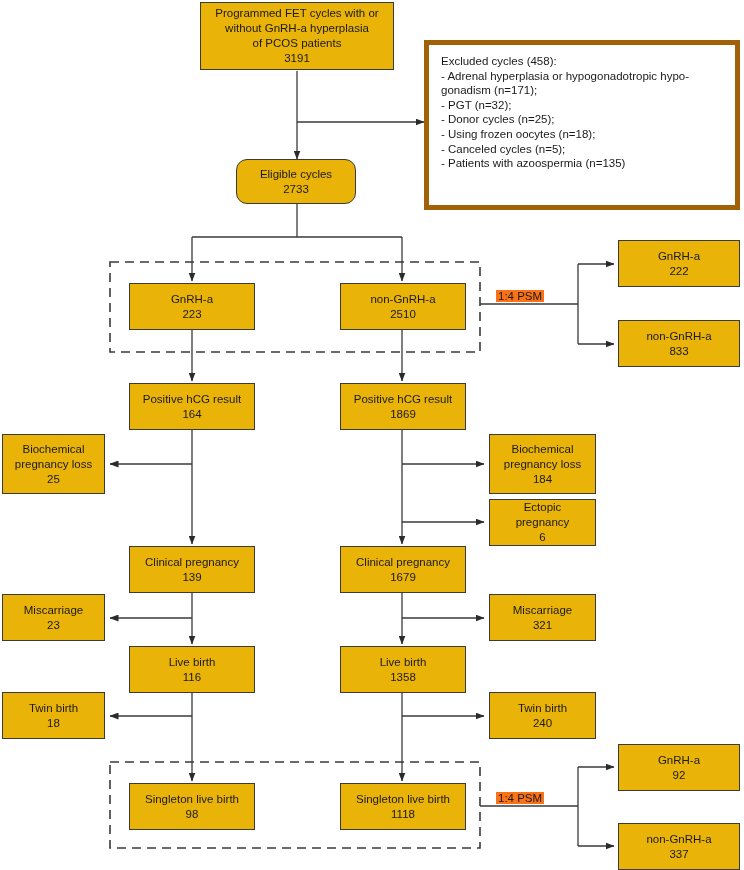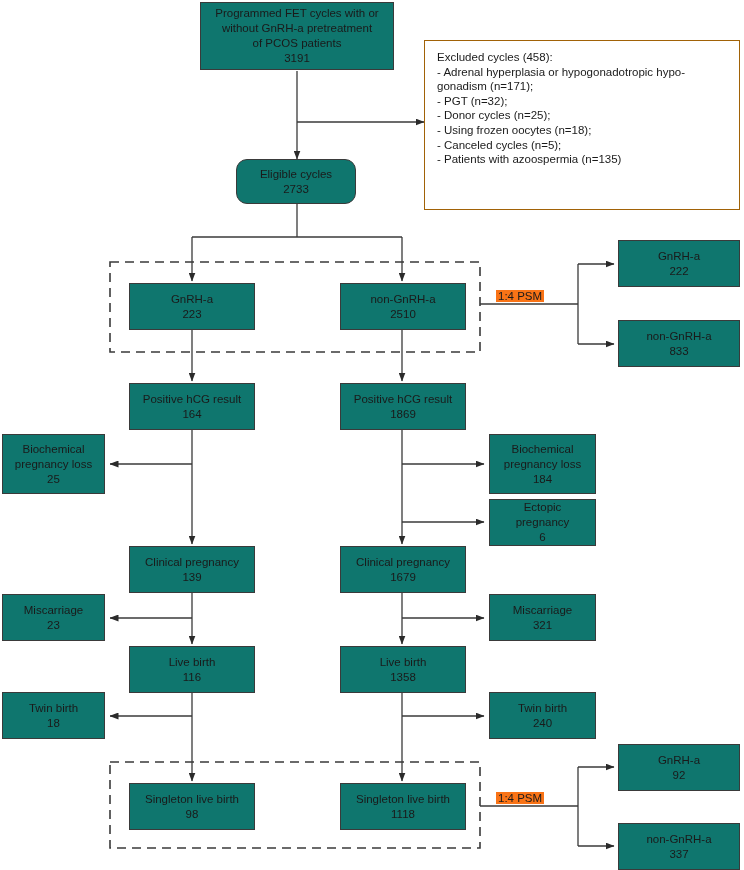--- a/index.html
+++ b/index.html
@@ -19,36 +19,36 @@
     position: absolute;
     left: 0;
     top: 0;
     width: 744px;
     height: 870px;
   }
   .node-box {
     position: absolute;
     box-sizing: border-box;
     border: 1px solid #3a3a3a;
-    background: #0f766e;
+    background: #eab308;
     display: flex;
     flex-direction: column;
     align-items: center;
     justify-content: center;
     font-size: 11.5px;
     line-height: 15px;
     color: #1a1a1a;
     text-align: center;
   }
   .node-box .lbl { white-space: nowrap; }
   .node-box .val { white-space: nowrap; }
   .excl-box {
     position: absolute;
     box-sizing: border-box;
-    border: 1px solid #a16207;
+    border: 5px solid #a16207;
     background: #ffffff;
     font-size: 11.5px;
     line-height: 14.6px;
     color: #1a1a1a;
     text-align: left;
     padding: 9px 10px 6px 12px;
   }
   .excl-box .eline { white-space: normal; }
   .psm-label {
     position: absolute;
@@ -112,21 +112,21 @@
     </g>
 
     <g stroke="#3a3a3a" stroke-width="1.6" fill="none" stroke-dasharray="9 6">
       <rect x="110" y="262" width="370" height="90"></rect>
       <rect x="110" y="762" width="370" height="86"></rect>
     </g>
   </svg>
 
   <div class="node-box" style="left:200px; top:2px; width:194px; height:68px;">
     <div class="lbl">Programmed FET cycles with or</div>
-    <div class="lbl">without GnRH-a pretreatment</div>
+    <div class="lbl">without GnRH-a hyperplasia</div>
     <div class="lbl">of PCOS patients</div>
     <div class="val">3191</div>
   </div>
 
   <div class="excl-box" style="left:424px; top:40px; width:316px; height:170px;">
     <div class="eline">Excluded cycles (458):</div>
     <div class="eline">- Adrenal hyperplasia or hypogonadotropic hypo-gonadism (n=171);</div>
     <div class="eline">- PGT (n=32);</div>
     <div class="eline">- Donor cycles (n=25);</div>
     <div class="eline">- Using frozen oocytes (n=18);</div>

